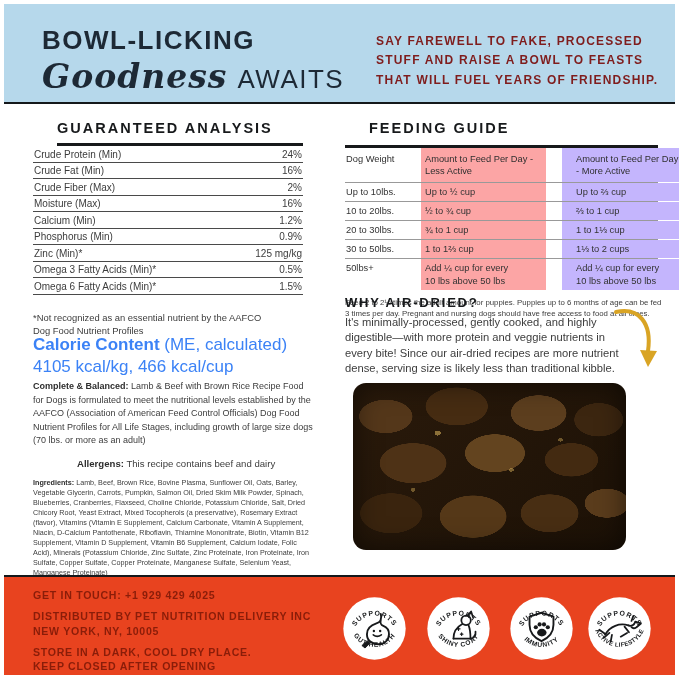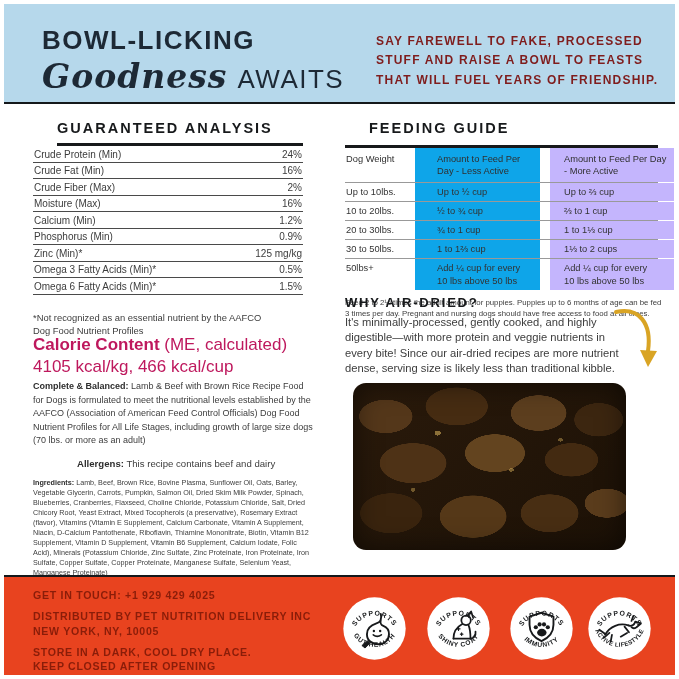--- a/index.html
+++ b/index.html
@@ -18,38 +18,38 @@
              letter-spacing:1.2px; line-height:1.62; color:#7f1d1d; white-space:pre-line; }
 
   
   .ga { position:absolute; left:33px; top:120px; width:270px; }
   .sec-title { font-size:14.5px; font-weight:bold; letter-spacing:2px; color:#17191b;margin-left:24px; }
   .ga .sec-title { padding-bottom:7px; border-bottom:3px solid #17191b; }
   .ga-row { display:flex; justify-content:space-between; align-items:baseline;
             font-size:10px; color:#3c3c3c; padding:2.5px 1px 2px; border-bottom:1.4px solid #4a4a4a; }
   .ga-footnote { margin-top:16px; font-size:9.4px; color:#3c3c3c; line-height:1.45; white-space:pre-line; }
 
-  .calorie { position:absolute; left:33px; top:334px; font-size:17px; color:#be185d; line-height:1.32; }
+  .calorie { position:absolute; left:33px; top:334px; font-size:17px; color:#3b82f6; line-height:1.32; }
   .calorie b { font-weight:bold; }
 
   .left-lower { position:absolute; left:33px; top:380px; width:281px; color:#3c3c3c; }
   .cb { font-size:9px; line-height:1.5; }
   .cb b, .al b, .ing b { color:#2e2e2e; }
   .al { margin-top:10px; font-size:9.6px;margin-left:44px; }
   .ing { margin-top:9px; font-size:7.2px; line-height:1.4; }
 
   
   .fg { position:absolute; left:345px; top:120px; width:313px; }
   .fg .sec-title { margin-bottom:9px; }
   .fg-table { border-top:3px solid #17191b; }
-  .fg-grid-row { display:grid; grid-template-columns:60px 125px 124px; column-gap:10px;
+  .fg-grid-row { display:grid; grid-template-columns:60px 125px 124px; column-gap:16px;
                  border-bottom:1.4px solid #999; }
   .fg-grid-row.last { border-bottom:none; }
   .fg-cell { font-size:9.3px; color:#333; padding:3px 6px 3px 1px; line-height:1.3; }
-  .fg-cell.blue { background:#0ea5e9; padding-left:22px; }
+  .fg-cell.blue { background:#fca5a5; padding-left:4px; }
   .fg-cell.yellow { background:#c4b5fd; padding-left:14px; }
   .fg-cell.hdr { font-size:9.3px; color:#2f2f2f; padding-top:5px; padding-bottom:5px; }
   .pre { white-space:pre-line; }
   .fg-note { margin-top:7px; width:318px; font-size:7.8px; line-height:1.5; color:#3c3c3c; }
 
   
   .why { position:absolute; left:345px; top:295px; width:288px; }
   .why-title { font-size:13px; font-weight:bold; letter-spacing:1.8px; color:#17191b; }
   .why-text { margin-top:5px; font-size:11.2px; line-height:1.38; color:#3c3c3c; }
   .arrow-svg { position:absolute; left:612px; top:303px; }

